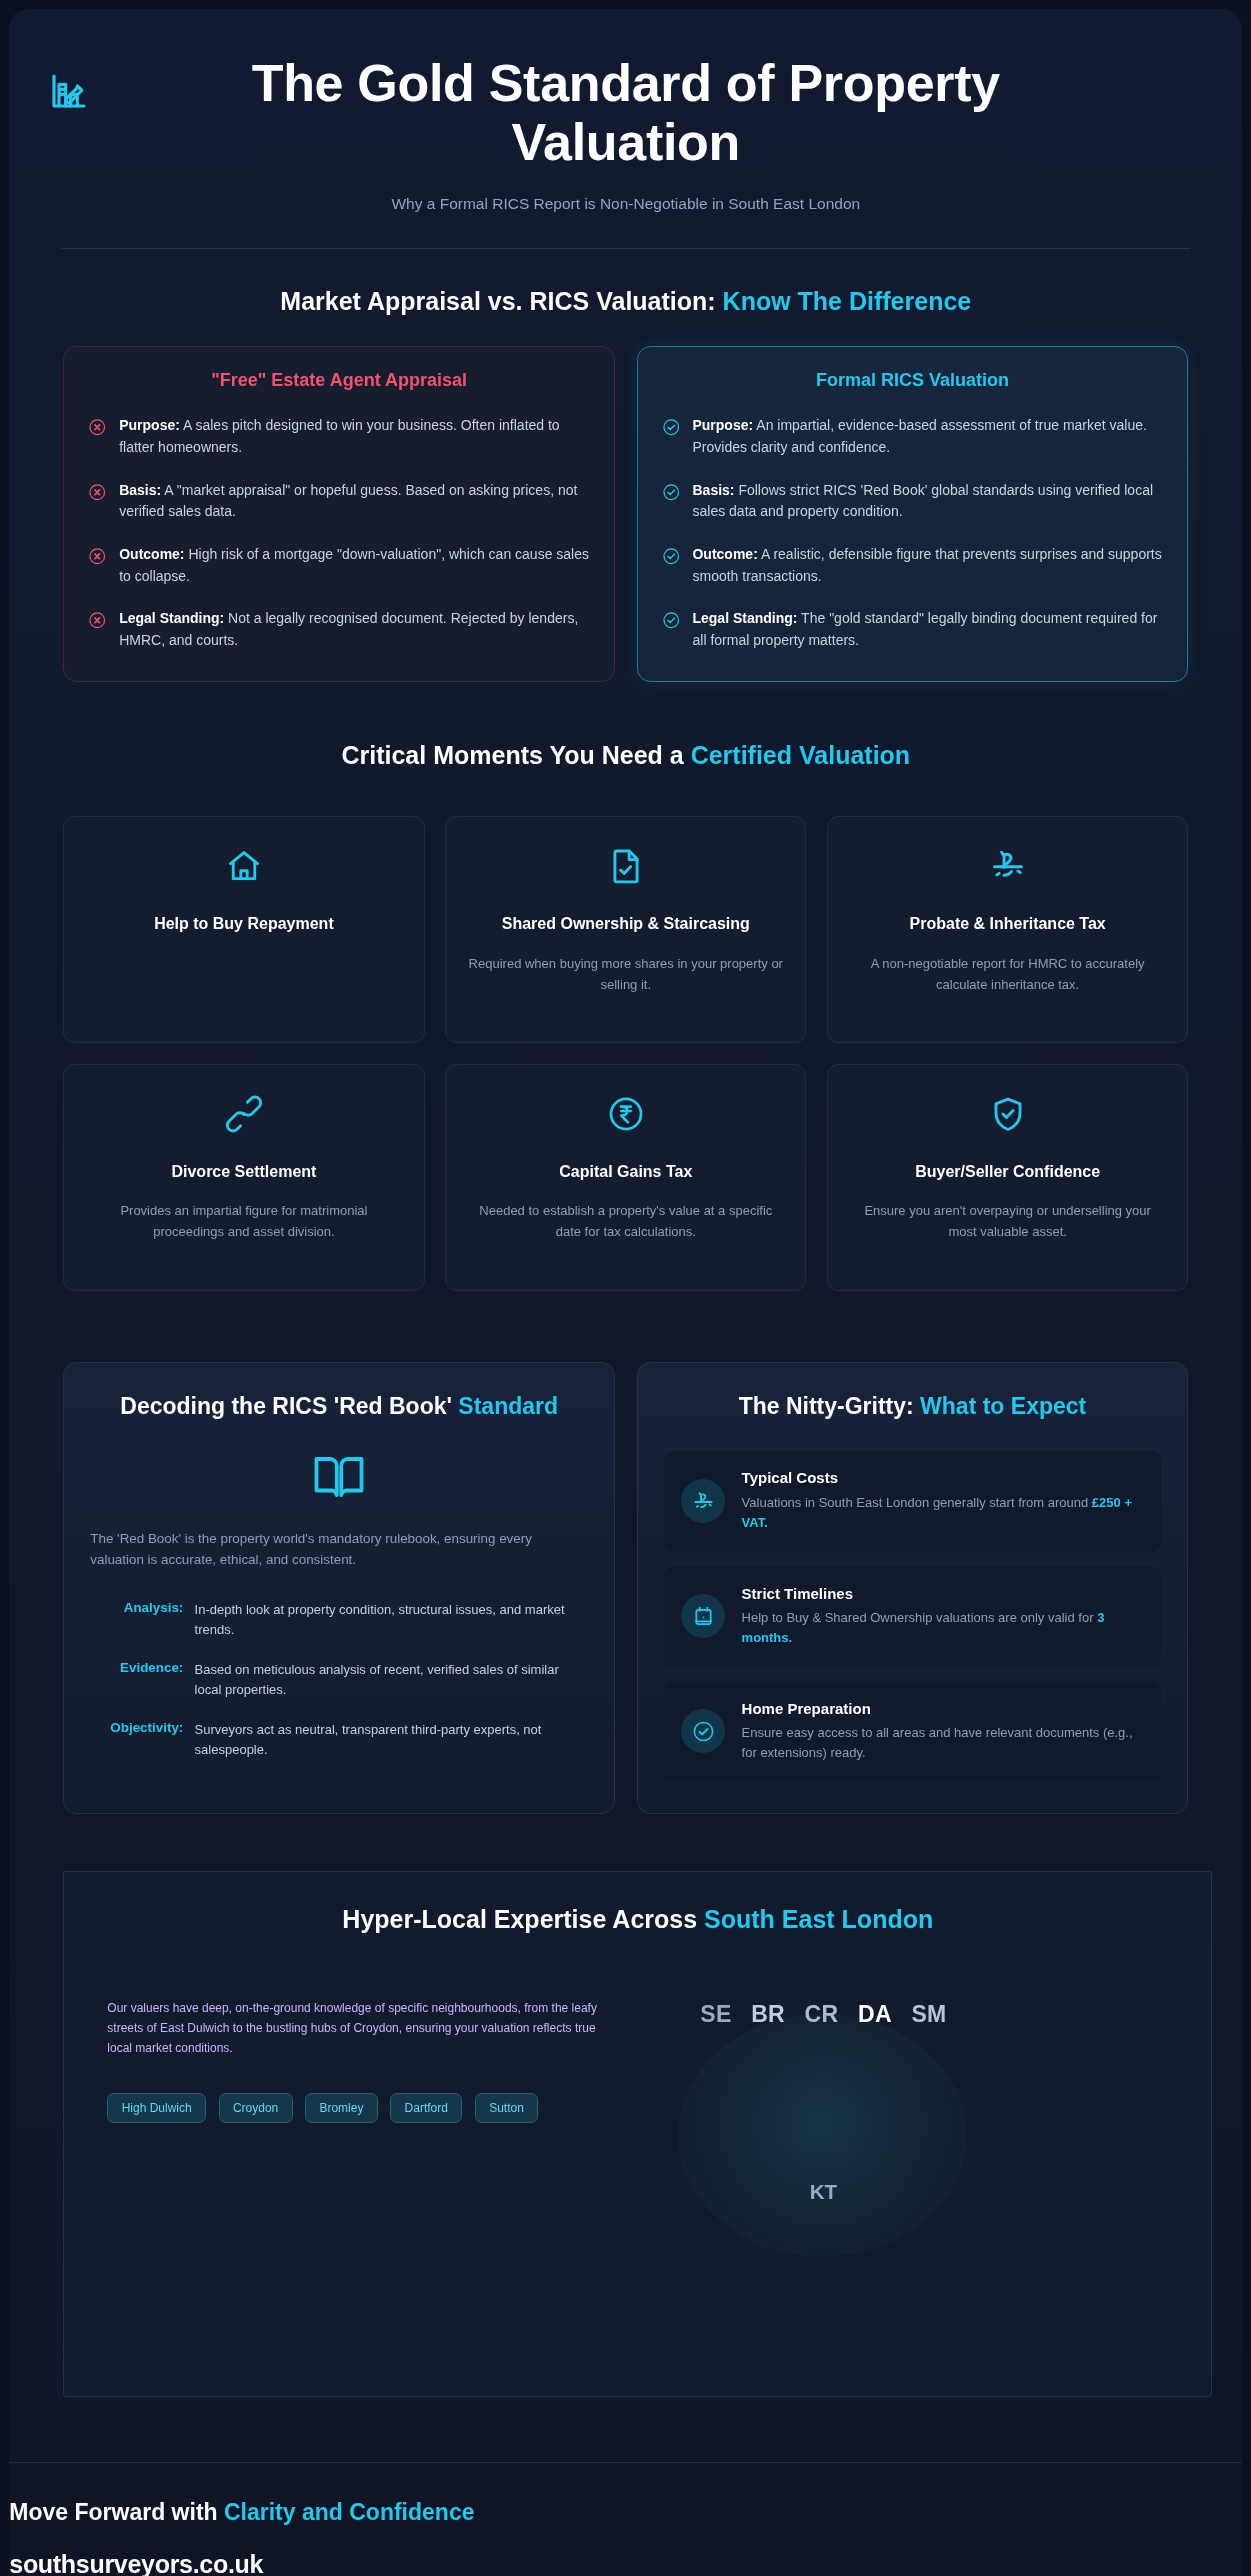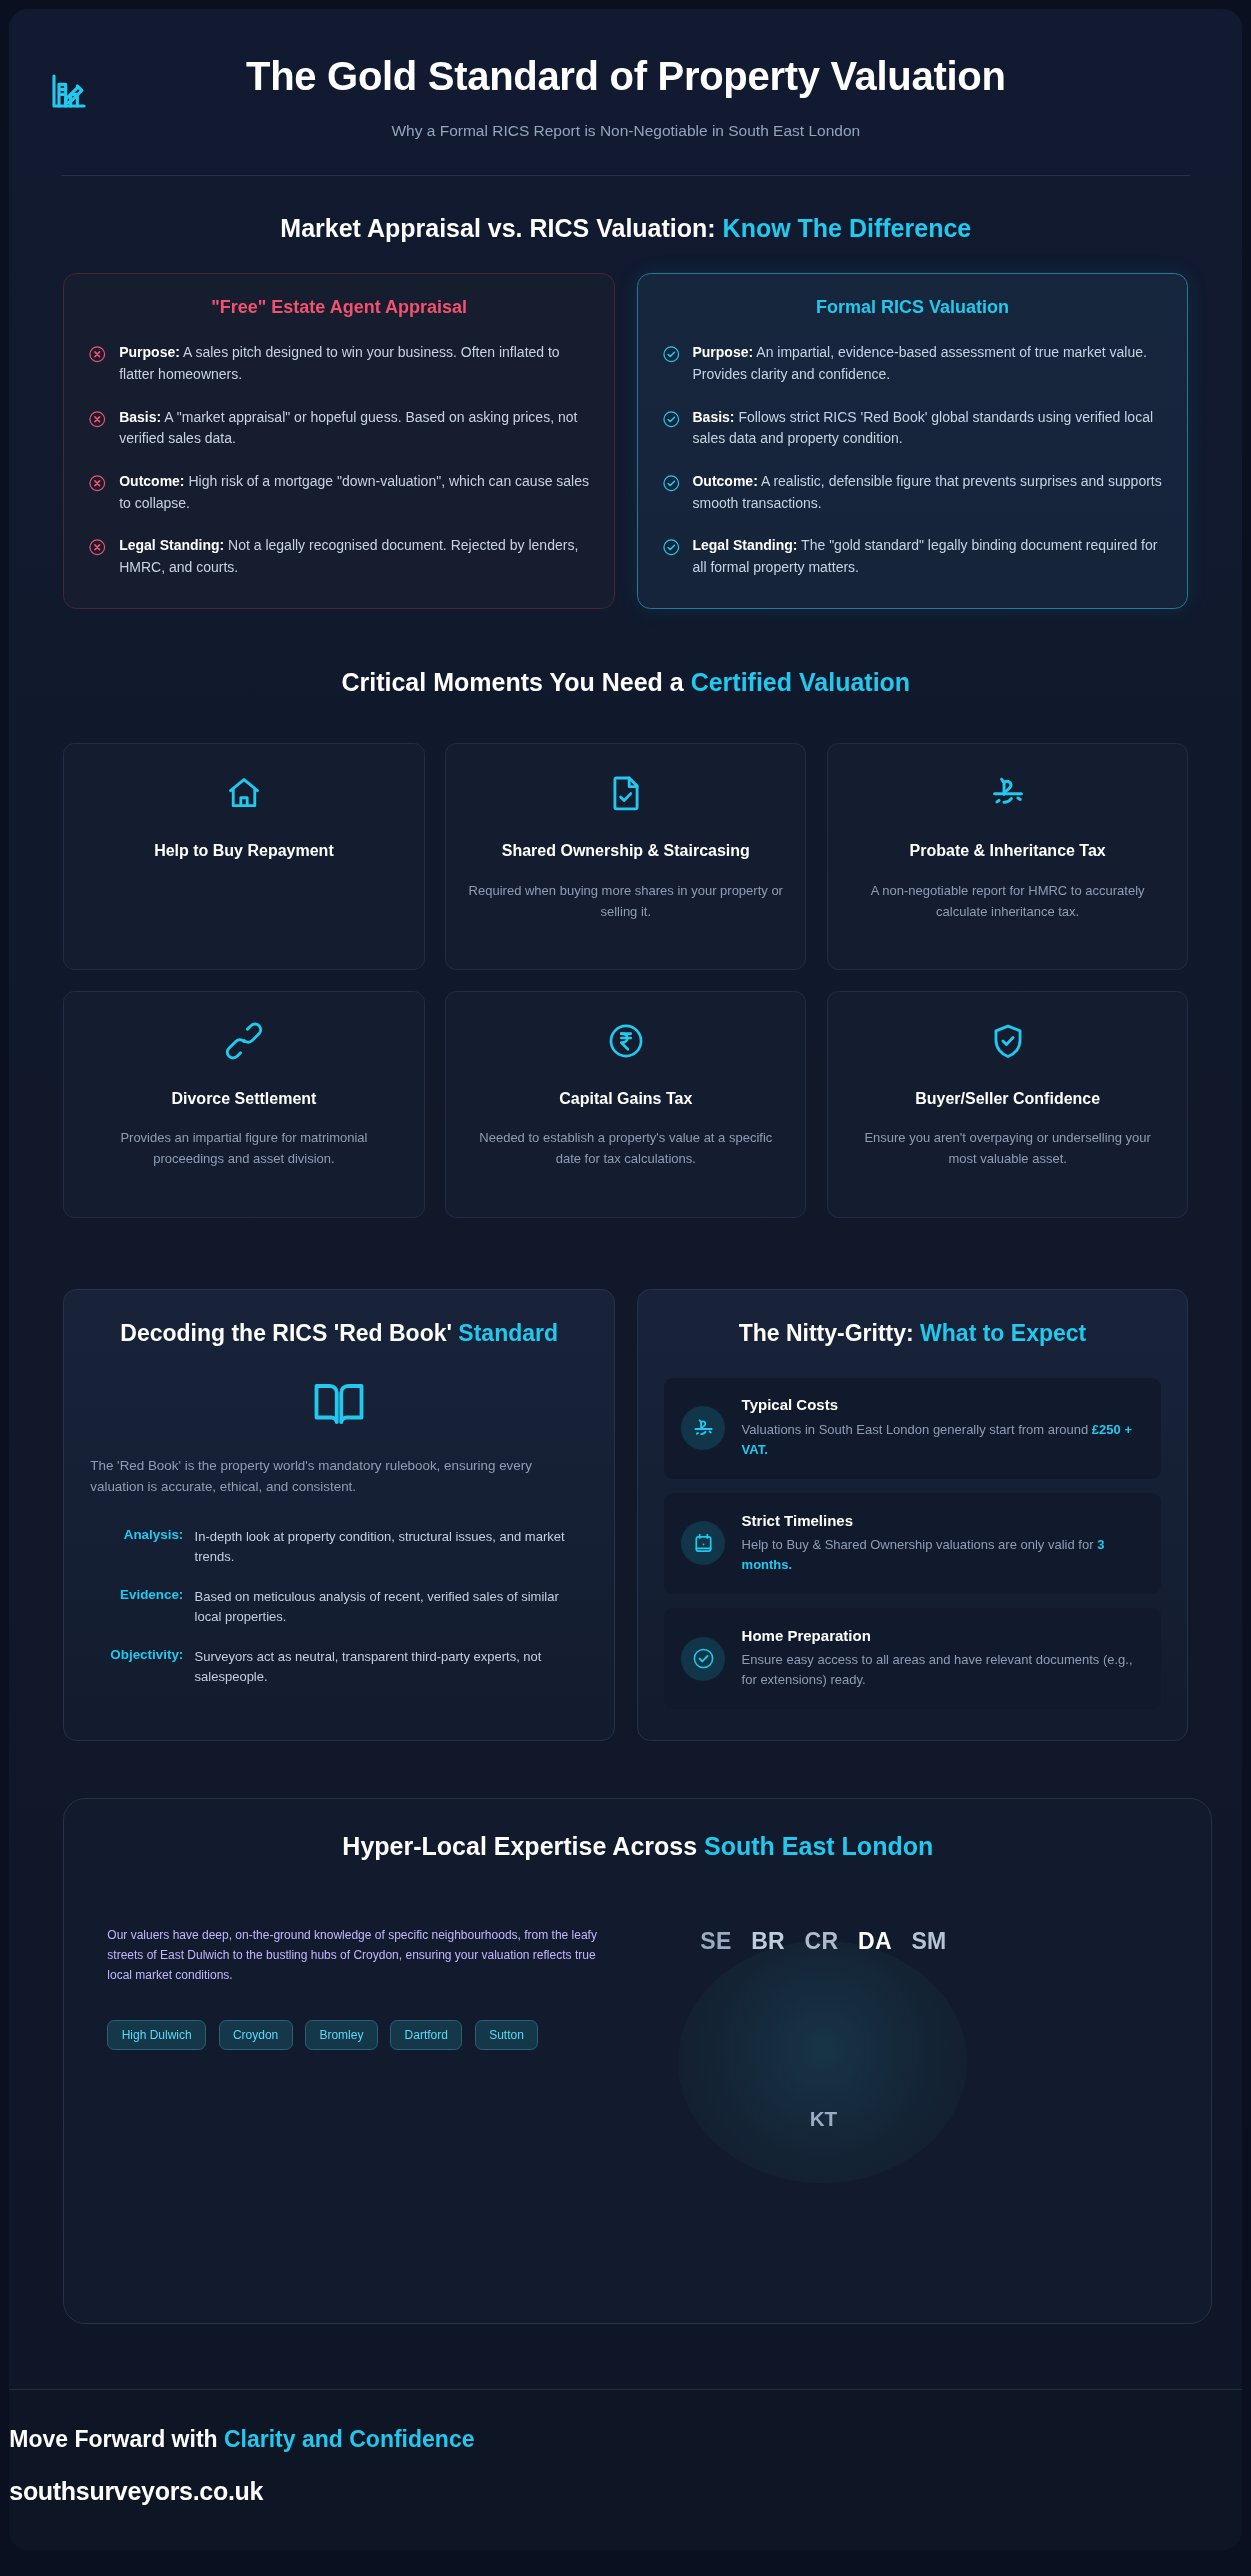--- a/index.html
+++ b/index.html
@@ -26,21 +26,21 @@
 
   
   .header { position: relative; padding: 29px 0 0 0; }
   .logo-icon {
     position: absolute; left: 40px; top: 62px;
     width: 40px; height: 40px; color: #22c9ee;
   }
   .logo-icon svg { width: 100%; height: 100%; display:block; }
   .hero-title {
     color: #ffffff;
-    font-size: 40px;
+    font-size: 52px;
     line-height: 1.14;
     font-weight: 700;
     text-align: center;
     letter-spacing: -0.3px;
     max-width: 855px;
     margin: 15.5px auto 0 auto;
   }
   .hero-sub {
     color: #93a4bd;
     font-size: 15.5px;
@@ -232,21 +232,21 @@
   .nitty-desc {
     color: #8e9db5;
     font-size: 13px;
     line-height: 1.56;
   }
   .nitty-desc b { color: #22c9ee; font-weight: 700; }
 
   
   .local-panel {
     margin: 57px 30px 0 54px;
-    border-radius: 22px;
+    border-radius: 3px;
     border: 0.5px solid #26324a;
     background: #121b2d;
     padding: 32px 0 0 0;
     overflow: hidden;
     position: relative;
     min-height: 526px;
   }
   .local-heading { font-size: 25px; }
   .local-body {
     display: flex;

